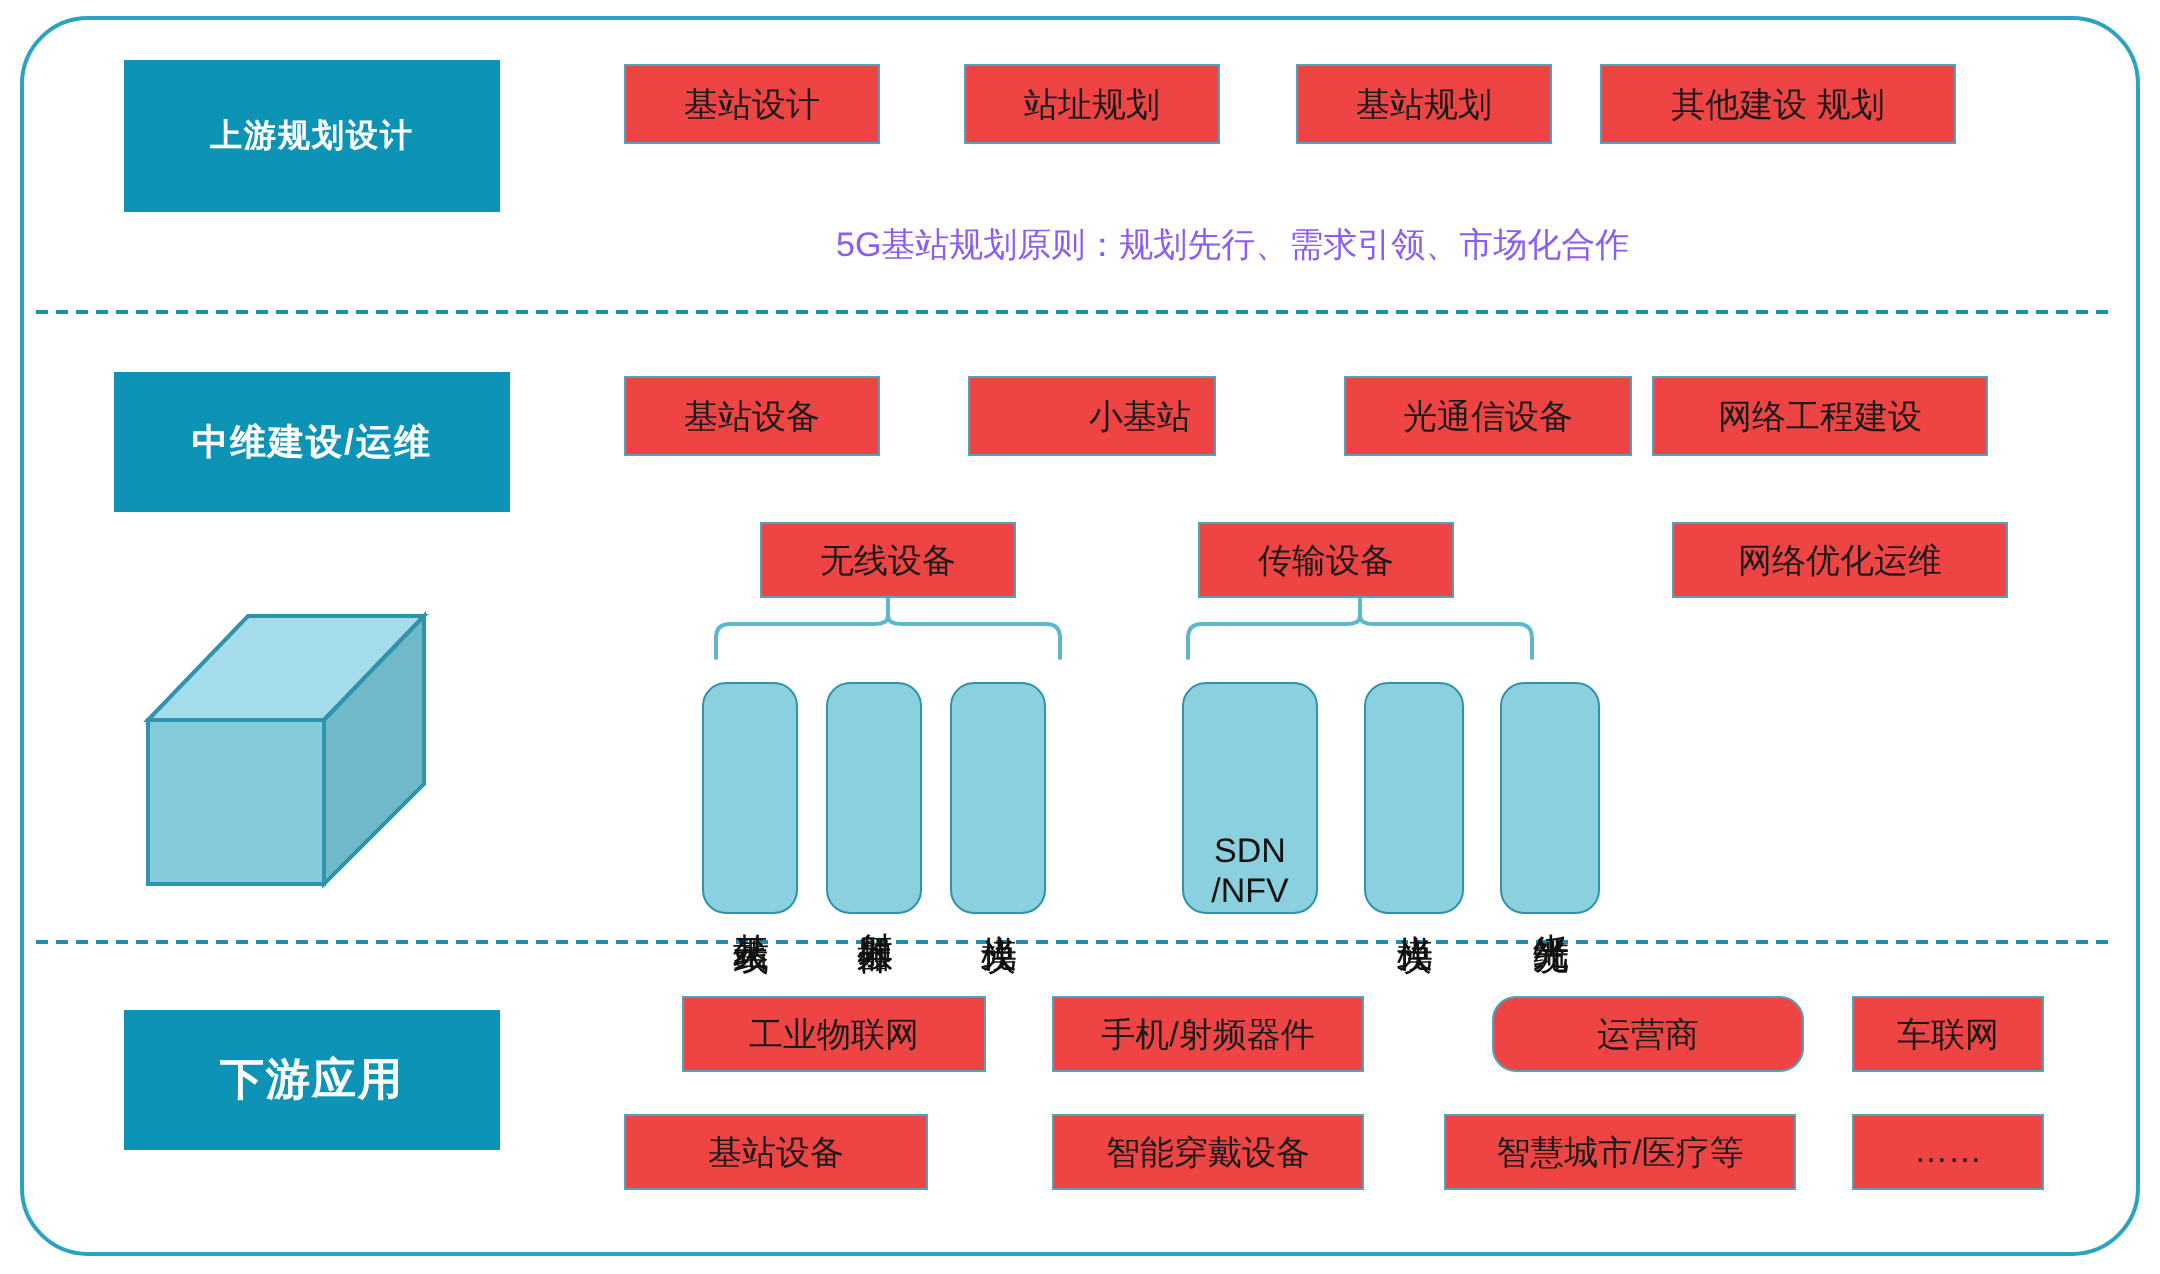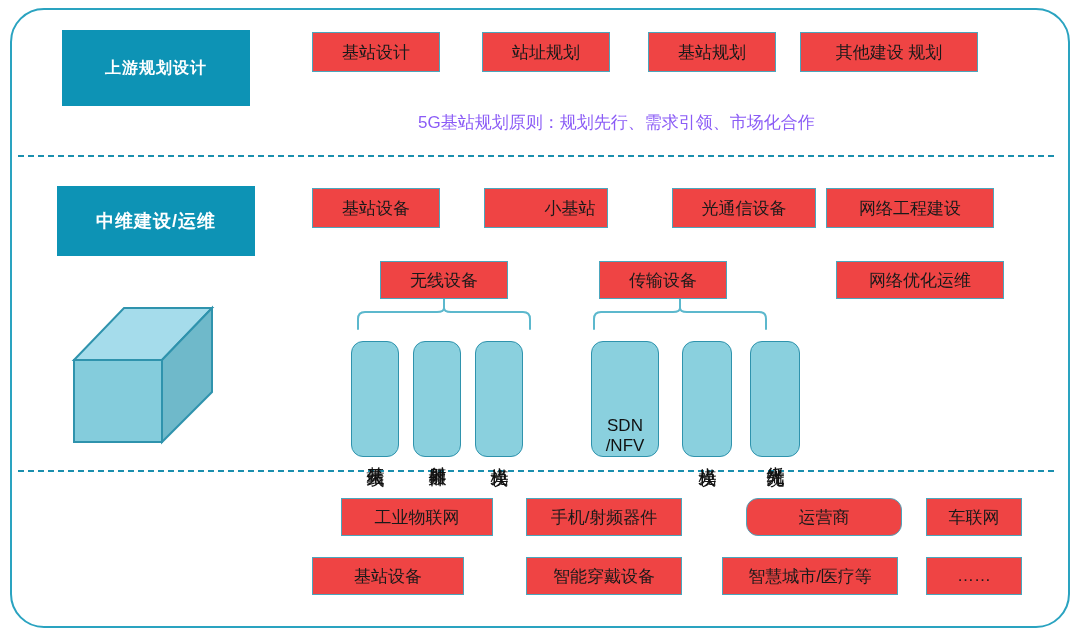--- a/index.html
+++ b/index.html
@@ -170,20 +170,21 @@
       <span>/NFV</span>
     </span>
   </div>
   <div class="chip" style="left:682px; top:341px; width:50px; height:116px;">
     <span class="v">光模块</span>
   </div>
   <div class="chip" style="left:750px; top:341px; width:50px; height:116px;">
     <span class="v">光纤光缆</span>
   </div>
 
+  <div class="stage-label s3">下游应用</div>
 
   <div class="box" style="left:312px; top:498px; width:152px; height:38px;margin-left:29px;">工业物联网</div>
   <div class="box" style="left:526px; top:498px; width:156px; height:38px;">手机/射频器件</div>
   <div class="box" style="left:746px; top:498px; width:156px; height:38px;border-radius:12px;">运营商</div>
   <div class="box" style="left:926px; top:498px; width:96px; height:38px;">车联网</div>
 
   <div class="box" style="left:312px; top:557px; width:152px; height:38px;">基站设备</div>
   <div class="box" style="left:526px; top:557px; width:156px; height:38px;">智能穿戴设备</div>
   <div class="box" style="left:722px; top:557px; width:176px; height:38px;text-align:center;">智慧城市/医疗等</div>
   <div class="box" style="left:926px; top:557px; width:96px; height:38px;">……</div>

